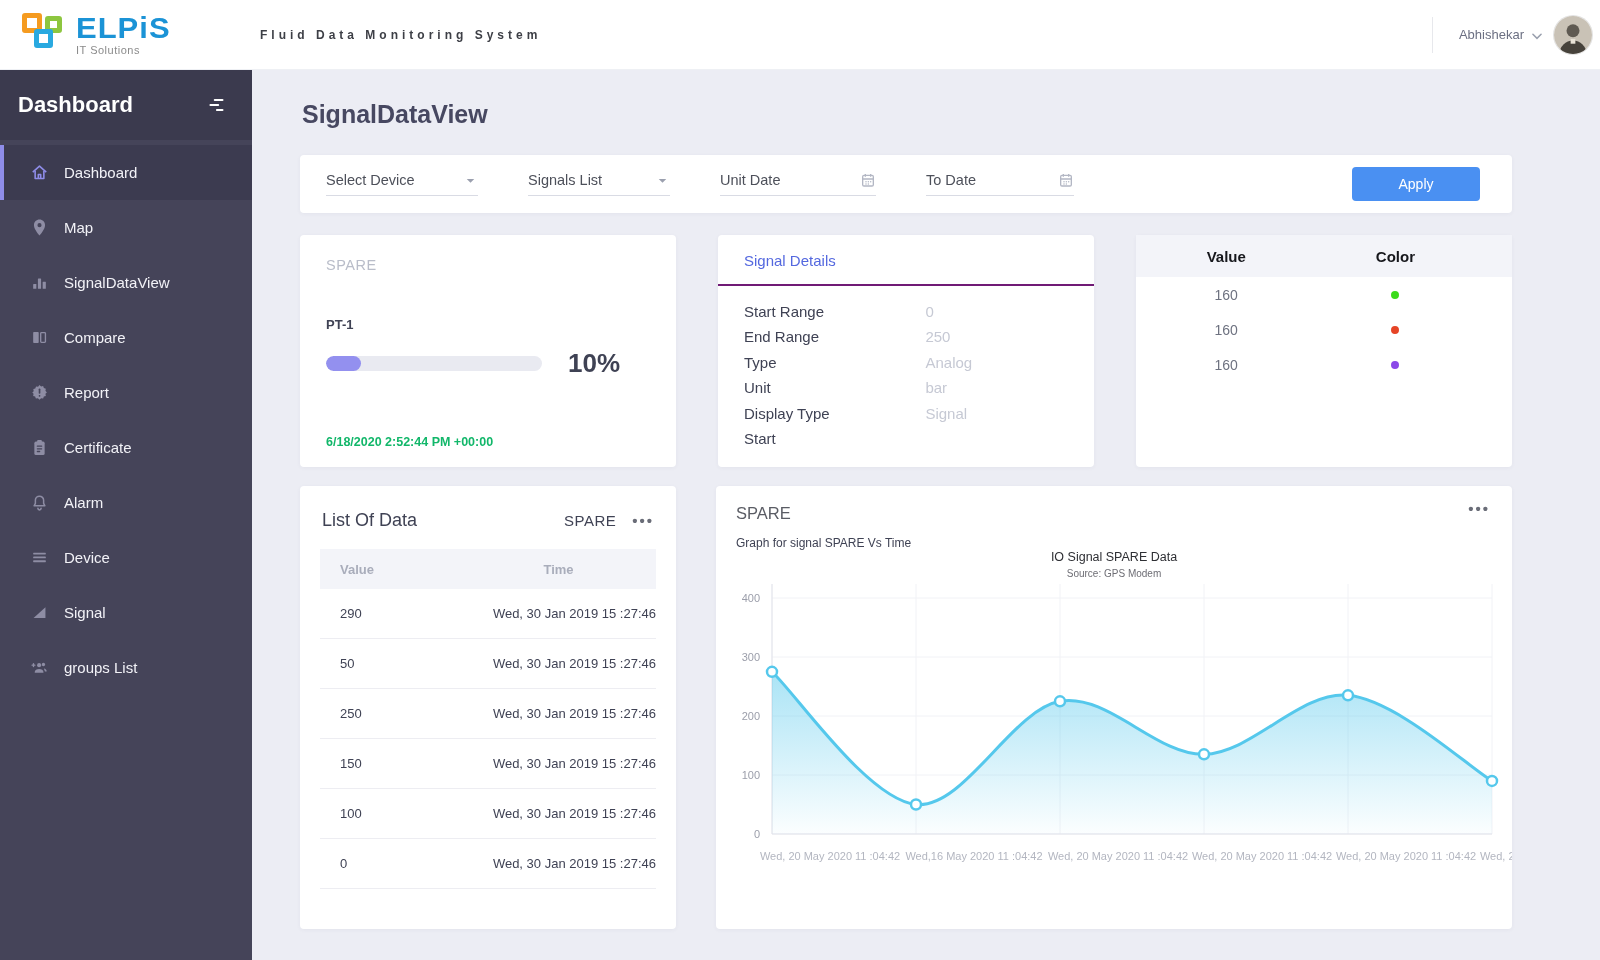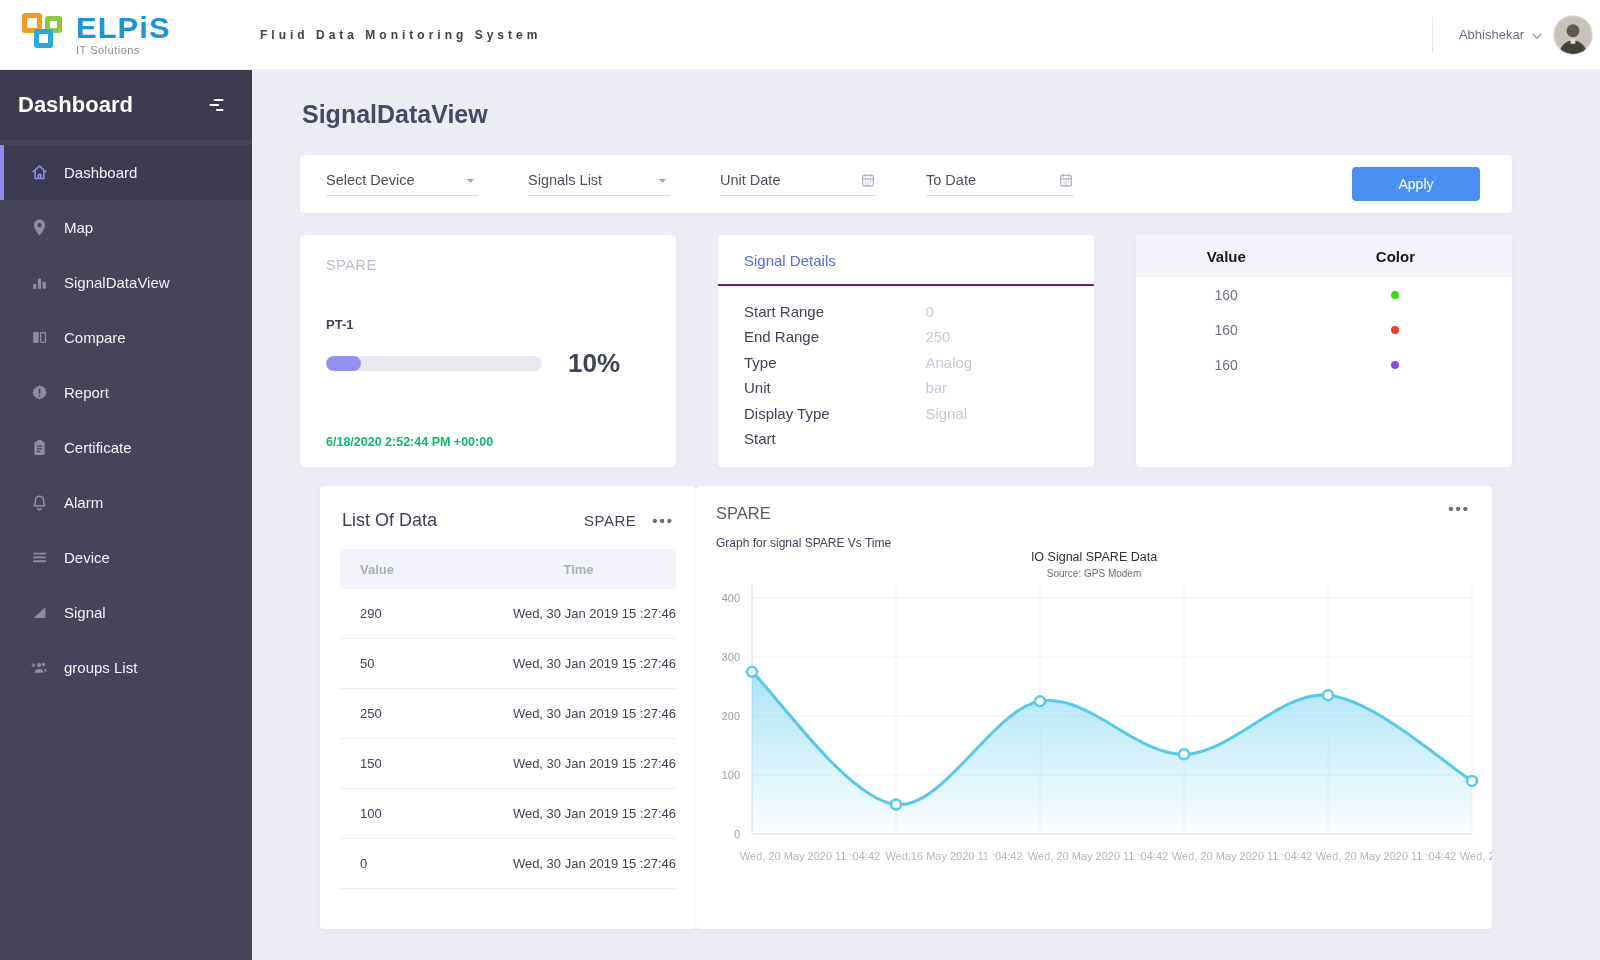--- a/index.html
+++ b/index.html
@@ -50,21 +50,21 @@
   .field-text { font-size:14.5px; color:#4d505a; }
   .field-icon { width:15px; height:15px; color:#9ba0af; }
   .field-icon.cal { color:#b3b7c4; width:16px; height:16px; }
   .f-device { width:152px; } .f-signals { width:142px; } .f-from { width:156px; } .f-to { width:148px; }
   .apply-btn { margin-left:auto; width:128px; height:34px; background:#4a90f2; border:none; border-radius:4px;
     color:#fff; font-size:14px; font-weight:500; font-family:inherit; cursor:pointer; }
 
   .row1 { margin-top:22px; display:flex; justify-content:space-between; }
   .card { background:#fff; border-radius:4px; box-shadow:0 1px 4px rgba(60,60,90,.05); }
   .row1 .card { width:376px; height:232px; }
-  .row2 { margin-top:19px; display:flex; justify-content:center; }
+  .row2 { margin-top:19px; display:flex; justify-content:space-between; }
 
   
   .spare-card { padding:22px 26px; position:relative; }
   .spare-title { font-size:14.5px; color:#b9bdc9; letter-spacing:.5px; }
   .spare-signal { margin-top:44px; font-size:13px; font-weight:700; color:#3f4254; }
   .progress-row { margin-top:16px; display:flex; align-items:center; }
   .progress-track { width:216px; height:15px; border-radius:8px; background:#e9eaf1; overflow:hidden; }
   .progress-fill { width:16%; height:100%; border-radius:8px; background:#9390ef; }
   .progress-value { margin-left:26px; font-size:26px; font-weight:700; color:#3f4254; }
   .spare-timestamp { position:absolute; left:26px; bottom:18px; font-size:12.5px; font-weight:700; color:#12b76a; }

